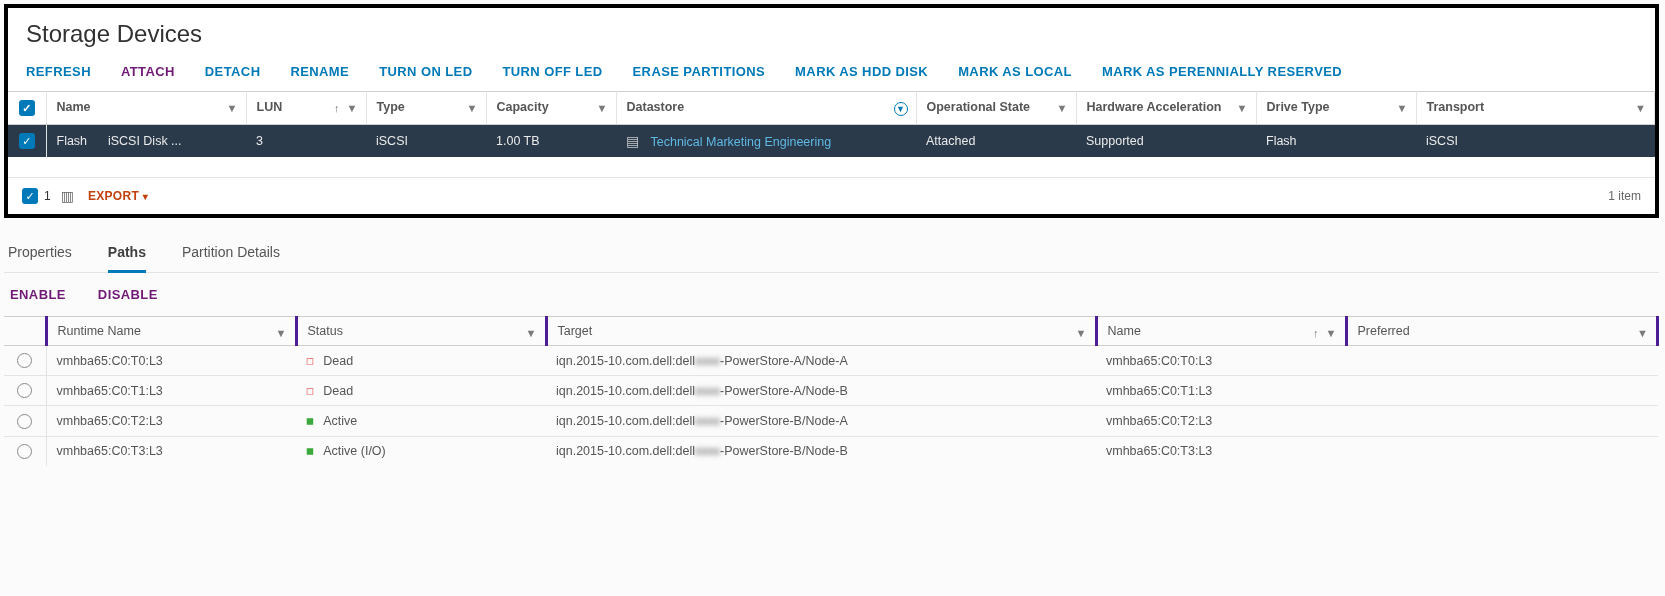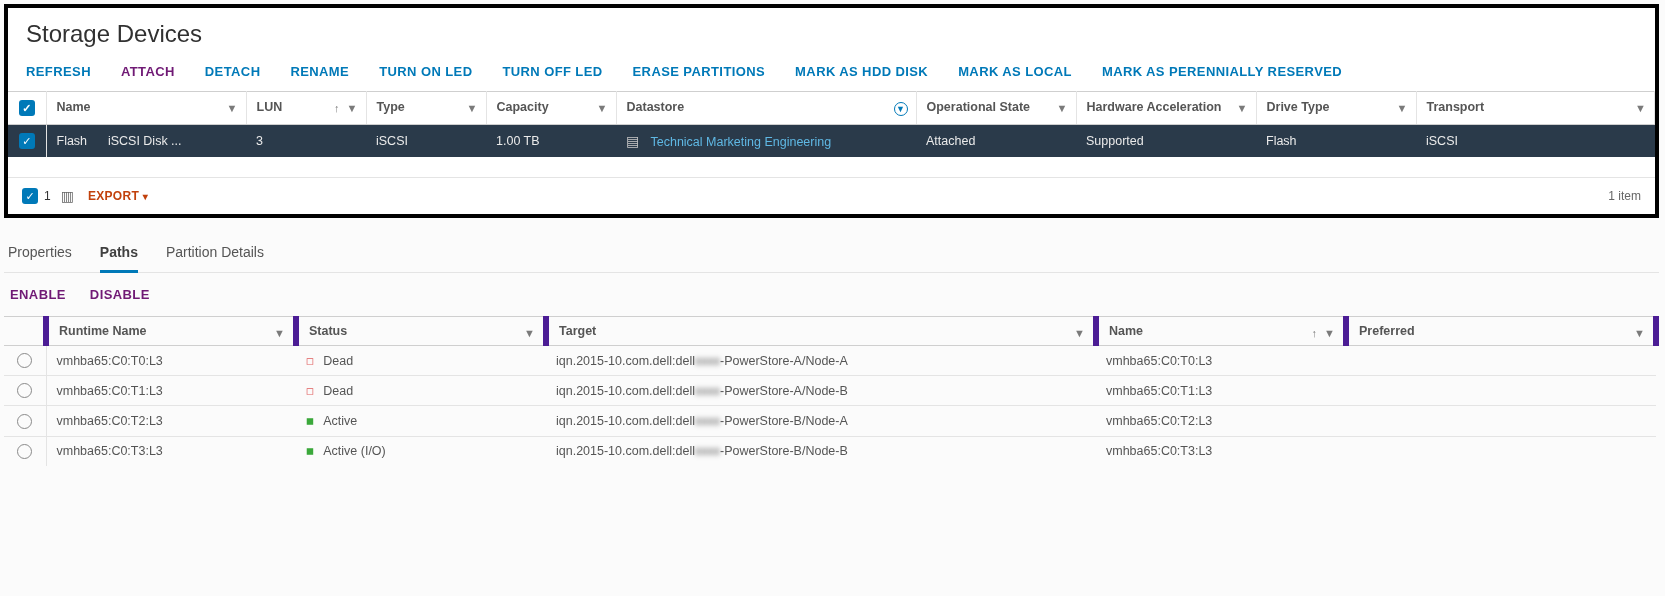--- a/index.html
+++ b/index.html
@@ -99,57 +99,57 @@
   .footer-bar .col-icon { margin-right: 14px; color:#666; font-size:14px; }
   .footer-bar .export { color:#c2410c; font-weight:600; letter-spacing:0.3px; }
   .footer-bar .spacer { flex:1; }
   .footer-bar .itemcount { color:#666;text-align:center; }
   .bottom-block {
     margin: 18px 4px 4px 4px;
     width: 1655px;
   }
   .tabs {
     display: flex;
-    gap: 28px;
+    gap: 36px;
     padding: 0 4px 0 4px;
     border-bottom: 1px solid #e4e4e4;
   }
   .tab {
     padding: 8px 0 10px 0;
     color: #555;
     cursor: pointer;
     font-size: 14px;
   }
   .tab.active {
     color: #404040;
     font-weight: 600;
     border-bottom: 3px solid #0079b8;
     margin-bottom: -1px;
   }
   .subtoolbar {
     padding: 14px 6px 14px 6px;
     display: flex;
-    gap: 24px;
+    gap: 32px;
   }
   .paths-table {
     width: 100%;
     border-collapse: collapse;
   }
   .paths-table th, .paths-table td {
     text-align: left;
     padding: 7px 10px;
     font-size: 12.5px;
     border-top: 1px solid #e4e4e4;
     color: #555;
   }
   .paths-table thead th {
     border-top: 1px solid #cfcfcf;
     border-bottom: 1px solid #cfcfcf;
-    border-right: 6px solid #4c1d95;
-    font-weight: 700;
+    border-right: 3px solid #4c1d95;
+    font-weight: 400;
     position: relative;
   }
   .radio {
     width: 15px; height: 15px;
     border: 1.5px solid #8a8a8a;
     border-radius: 50%;
     display: inline-block;
     vertical-align: middle;
   }
   .status-dot { margin-right: 8px; font-size: 12px; display:inline-block; transform: rotate(45deg); }

